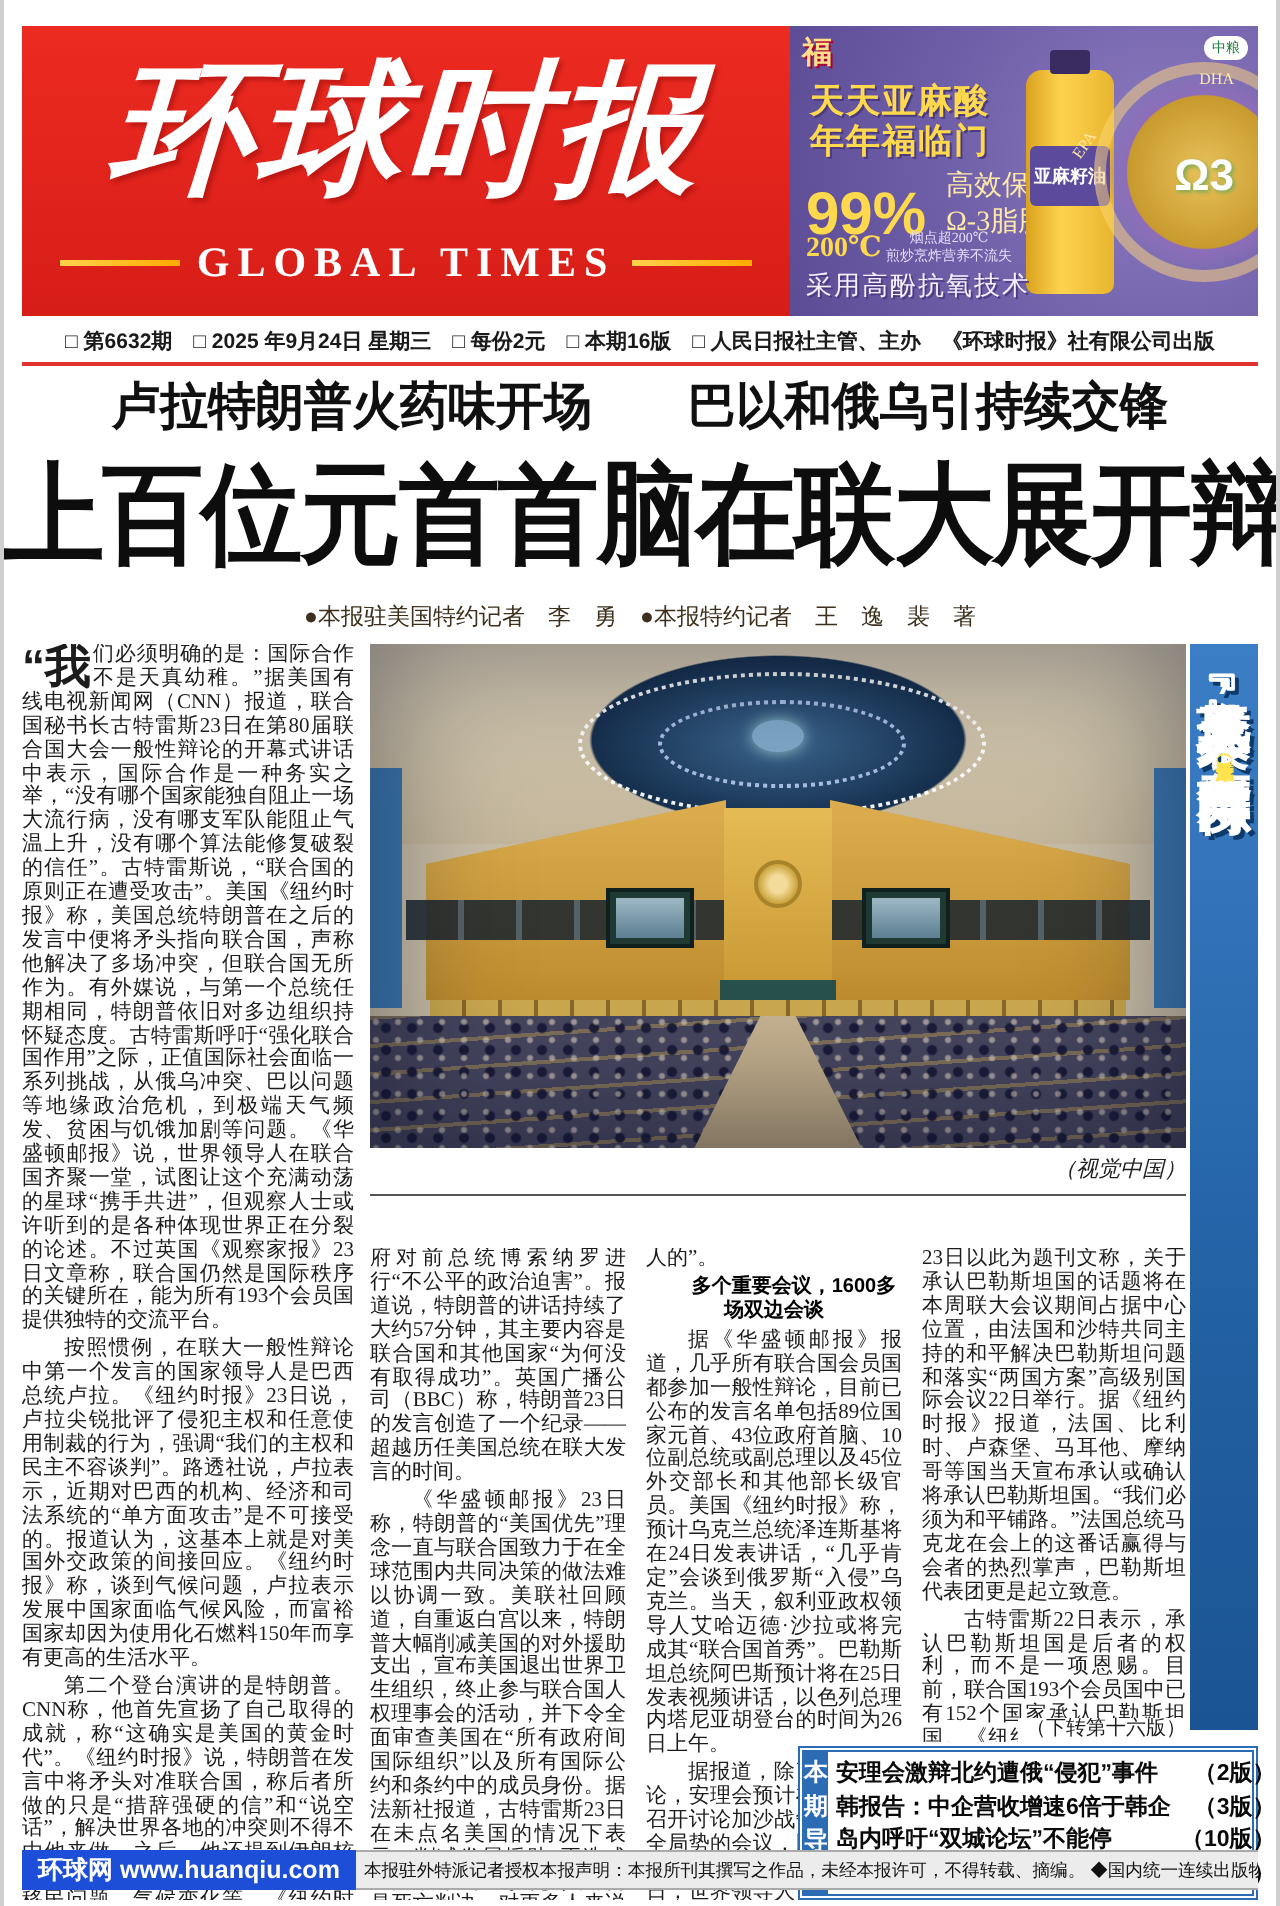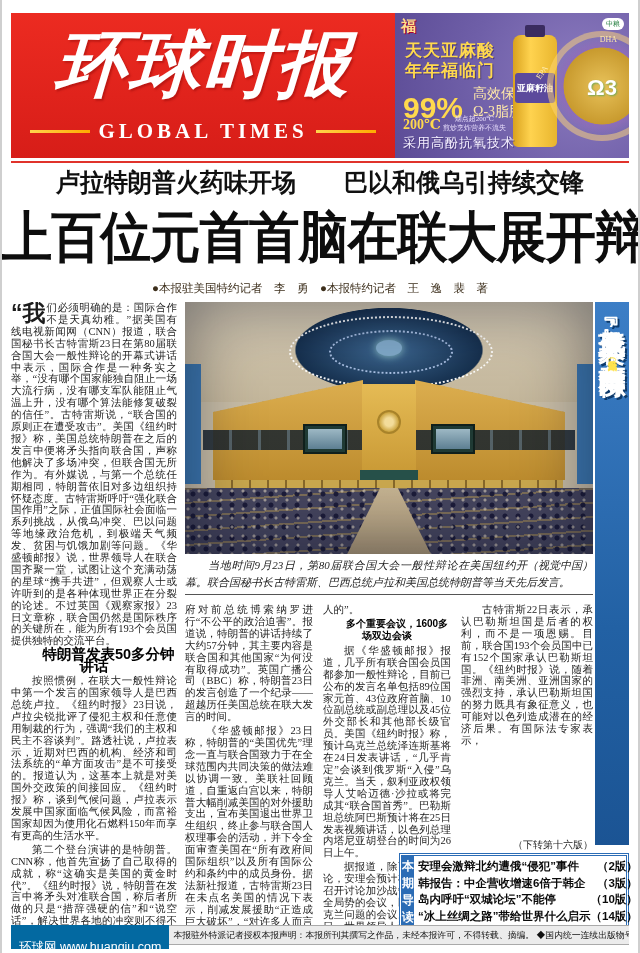--- a/index.html
+++ b/index.html
@@ -138,22 +138,22 @@
   .digest-label{width:19px;background:#2b6cb5;color:#fff;display:flex;flex-direction:column;
                 justify-content:space-around;align-items:center;font-size:12px;font-weight:bold;
                 font-family:"Liberation Sans",sans-serif;padding:2px 0;}
   .digest-items{flex:1;display:flex;flex-direction:column;justify-content:space-around;padding:2px 4px;}
   .digest-item{display:flex;justify-content:space-between;font-family:"Liberation Sans",sans-serif;
                font-weight:bold;font-size:11.5px;white-space:nowrap;color:#0a0a0a;}
 
   
   .footer-row{position:absolute;left:9px;right:9px;bottom:8px;display:flex;height:20px;
               font-family:"Liberation Sans",sans-serif;}
-  .footer-site{background:#0369a1;color:#fff;font-weight:normal;font-size:12.5px;line-height:20px;
-               padding:12px 8px;white-space:nowrap;}
+  .footer-site{background:#1d4ed8;color:#fff;font-weight:bold;font-size:12.5px;line-height:20px;
+               padding:0 8px;white-space:nowrap;}
   .footer-strip{flex:1;background:#ececec;border-top:1px solid #aaa;border-bottom:1px solid #aaa;
                 font-size:8.8px;line-height:19px;color:#111;white-space:nowrap;overflow:hidden;padding-left:4px;}
 </style>
 </head>
 <body>
 
 <div class="page">
   <div class="inner">
 
     <div class="header-row">
@@ -185,31 +185,31 @@
         </div>
         <div class="ad-ring">
           <div class="ad-ring-txt">Ω3</div>
         </div>
         <div class="ad-dha">DHA</div>
         <div class="ad-epa">EPA</div>
         <div class="ad-tech">采用高酚抗氧技术</div>
       </div>
     </div>
 
+    <div class="info-line">□ 第6632期　□ 2025 年9月24日 星期三　□ 每份2元　□ 本期16版　□ 人民日报社主管、主办　《环球时报》社有限公司出版</div>
     <div class="red-rule"></div>
 
     <div class="kicker">卢拉特朗普火药味开场　　巴以和俄乌引持续交锋</div>
     <div class="headline">上百位元首首脑在联大展开辩论</div>
     <div class="byline">●本报驻美国特约记者　李　勇　●本报特约记者　王　逸　裴　著</div>
 
     <div class="content">
 
       <div class="col col1 bodytxt">
         <p class="noindent"><span class="dropcap">“我</span><span>们必须明确的是：国际合作不是天真幼稚。”据美国有线电视新闻网（CNN）报道，联合国秘书长古特雷斯23日在第80届联合国大会一般性辩论的开幕式讲话中表示，国际合作是一种务实之举，“没有哪个国家能独自阻止一场大流行病，没有哪支军队能阻止气温上升，没有哪个算法能修复破裂的信任”。古特雷斯说，“联合国的原则正在遭受攻击”。美国《纽约时报》称，美国总统特朗普在之后的发言中便将矛头指向联合国，声称他解决了多场冲突，但联合国无所作为。有外媒说，与第一个总统任期相同，特朗普依旧对多边组织持怀疑态度。古特雷斯呼吁“强化联合国作用”之际，正值国际社会面临一系列挑战，从俄乌冲突、巴以问题等地缘政治危机，到极端天气频发、贫困与饥饿加剧等问题。《华盛顿邮报》说，世界领导人在联合国齐聚一堂，试图让这个充满动荡的星球“携手共进”，但观察人士或许听到的是各种体现世界正在分裂的论述。不过英国《观察家报》23日文章称，联合国仍然是国际秩序的关键所在，能为所有193个会员国提供独特的交流平台。</span></p>
-        <p class="subhead1">特朗普发表50多分钟讲话</p>
         <p>按照惯例，在联大一般性辩论中第一个发言的国家领导人是巴西总统卢拉。《纽约时报》23日说，卢拉尖锐批评了侵犯主权和任意使用制裁的行为，强调“我们的主权和民主不容谈判”。路透社说，卢拉表示，近期对巴西的机构、经济和司法系统的“单方面攻击”是不可接受的。报道认为，这基本上就是对美国外交政策的间接回应。《纽约时报》称，谈到气候问题，卢拉表示发展中国家面临气候风险，而富裕国家却因为使用化石燃料150年而享有更高的生活水平。</p>
         <p>第二个登台演讲的是特朗普。CNN称，他首先宣扬了自己取得的成就，称“这确实是美国的黄金时代”。《纽约时报》说，特朗普在发言中将矛头对准联合国，称后者所做的只是“措辞强硬的信”和“说空话”，解决世界各地的冲突则不得不由他来做。之后，他还提到伊朗核问题、俄乌冲突、加沙战争、非法移民问题、气候变化等。《纽约时报》称，特朗普的讲话逐渐变成一系列漫无边际的抱怨，包括对伦敦市长提出了批评。他还指责巴西政</p>
       </div>
 
       <div class="photo">
         <div class="ph-ceiling"></div>
         <div class="ring ring1"></div>
         <div class="ring ring2"></div>
         <div class="dome-eye"></div>
         <div class="side-blue sb-l"></div>
@@ -222,38 +222,38 @@
         <div class="screen screen-l"></div>
         <div class="screen screen-r"></div>
         <div class="podium"></div>
         <div class="desk-row"></div>
         <div class="crowd"></div>
         <div class="aisle"></div>
       </div>
 
       <div class="caption-block">
         <span class="caption-credit">（视觉中国）</span>
-        <span>　　当地时间9月23日，第80届联合国大会一般性辩论在美国纽约开幕。联合国秘书长古特雷斯、巴西总统卢拉和美国总统特朗普等当天先后发言。</span>
       </div>
 
       <div class="col col2 bodytxt">
         <p class="noindent">府对前总统博索纳罗进行“不公平的政治迫害”。报道说，特朗普的讲话持续了大约57分钟，其主要内容是联合国和其他国家“为何没有取得成功”。英国广播公司（BBC）称，特朗普23日的发言创造了一个纪录——超越历任美国总统在联大发言的时间。</p>
         <p>《华盛顿邮报》23日称，特朗普的“美国优先”理念一直与联合国致力于在全球范围内共同决策的做法难以协调一致。美联社回顾道，自重返白宫以来，特朗普大幅削减美国的对外援助支出，宣布美国退出世界卫生组织，终止参与联合国人权理事会的活动，并下令全面审查美国在“所有政府间国际组织”以及所有国际公约和条约中的成员身份。据法新社报道，古特雷斯23日在未点名美国的情况下表示，削减发展援助“正造成巨大破坏”，“对许多人而言是死亡判决，对更多人来说意味着被偷走的未来”。</p>
 
       </div>
 
       <div class="col col3 bodytxt">
         <p class="noindent">人的”。</p>
         <p class="subhead2">多个重要会议，1600多场双边会谈</p>
         <p>据《华盛顿邮报》报道，几乎所有联合国会员国都参加一般性辩论，目前已公布的发言名单包括89位国家元首、43位政府首脑、10位副总统或副总理以及45位外交部长和其他部长级官员。美国《纽约时报》称，预计乌克兰总统泽连斯基将在24日发表讲话，“几乎肯定”会谈到俄罗斯“入侵”乌克兰。当天，叙利亚政权领导人艾哈迈德·沙拉或将完成其“联合国首秀”。巴勒斯坦总统阿巴斯预计将在25日发表视频讲话，以色列总理内塔尼亚胡登台的时间为26日上午。</p>
         <p>据报道，除了一般性辩论，安理会预计在23日分别召开讨论加沙战争与中东安全局势的会议，以及讨论乌克兰问题的会议。24日和25日，世界领导人计划分别召开气候峰会和探讨人工智能的会议。此外联合国网站显示，近期计划中的双边会议大约有1600多场。</p>
 
       </div>
 
       <div class="col col4 bodytxt">
+        <p class="noindent">23日以此为题刊文称，关于承认巴勒斯坦国的话题将在本周联大会议期间占据中心位置，由法国和沙特共同主持的和平解决巴勒斯坦问题和落实“两国方案”高级别国际会议22日举行。据《纽约时报》报道，法国、比利时、卢森堡、马耳他、摩纳哥等国当天宣布承认或确认将承认巴勒斯坦国。“我们必须为和平铺路。”法国总统马克龙在会上的这番话赢得与会者的热烈掌声，巴勒斯坦代表团更是起立致意。</p>
         <p>古特雷斯22日表示，承认巴勒斯坦国是后者的权利，而不是一项恩赐。目前，联合国193个会员国中已有152个国家承认巴勒斯坦国。《纽约时报》说，随着非洲、南美洲、亚洲国家的强烈支持，承认巴勒斯坦国的努力既具有象征意义，也可能对以色列造成潜在的经济后果。有国际法专家表示，</p>
         <span class="cont-note">（下转第十六版）</span>
       </div>
 
       <div class="side-banner">
         <div class="banner-txt">『全球风王』来袭，华南严阵以待</div>
         <div class="banner-note">（详见第十六版）</div>
       </div>
 
       <div class="digest">

